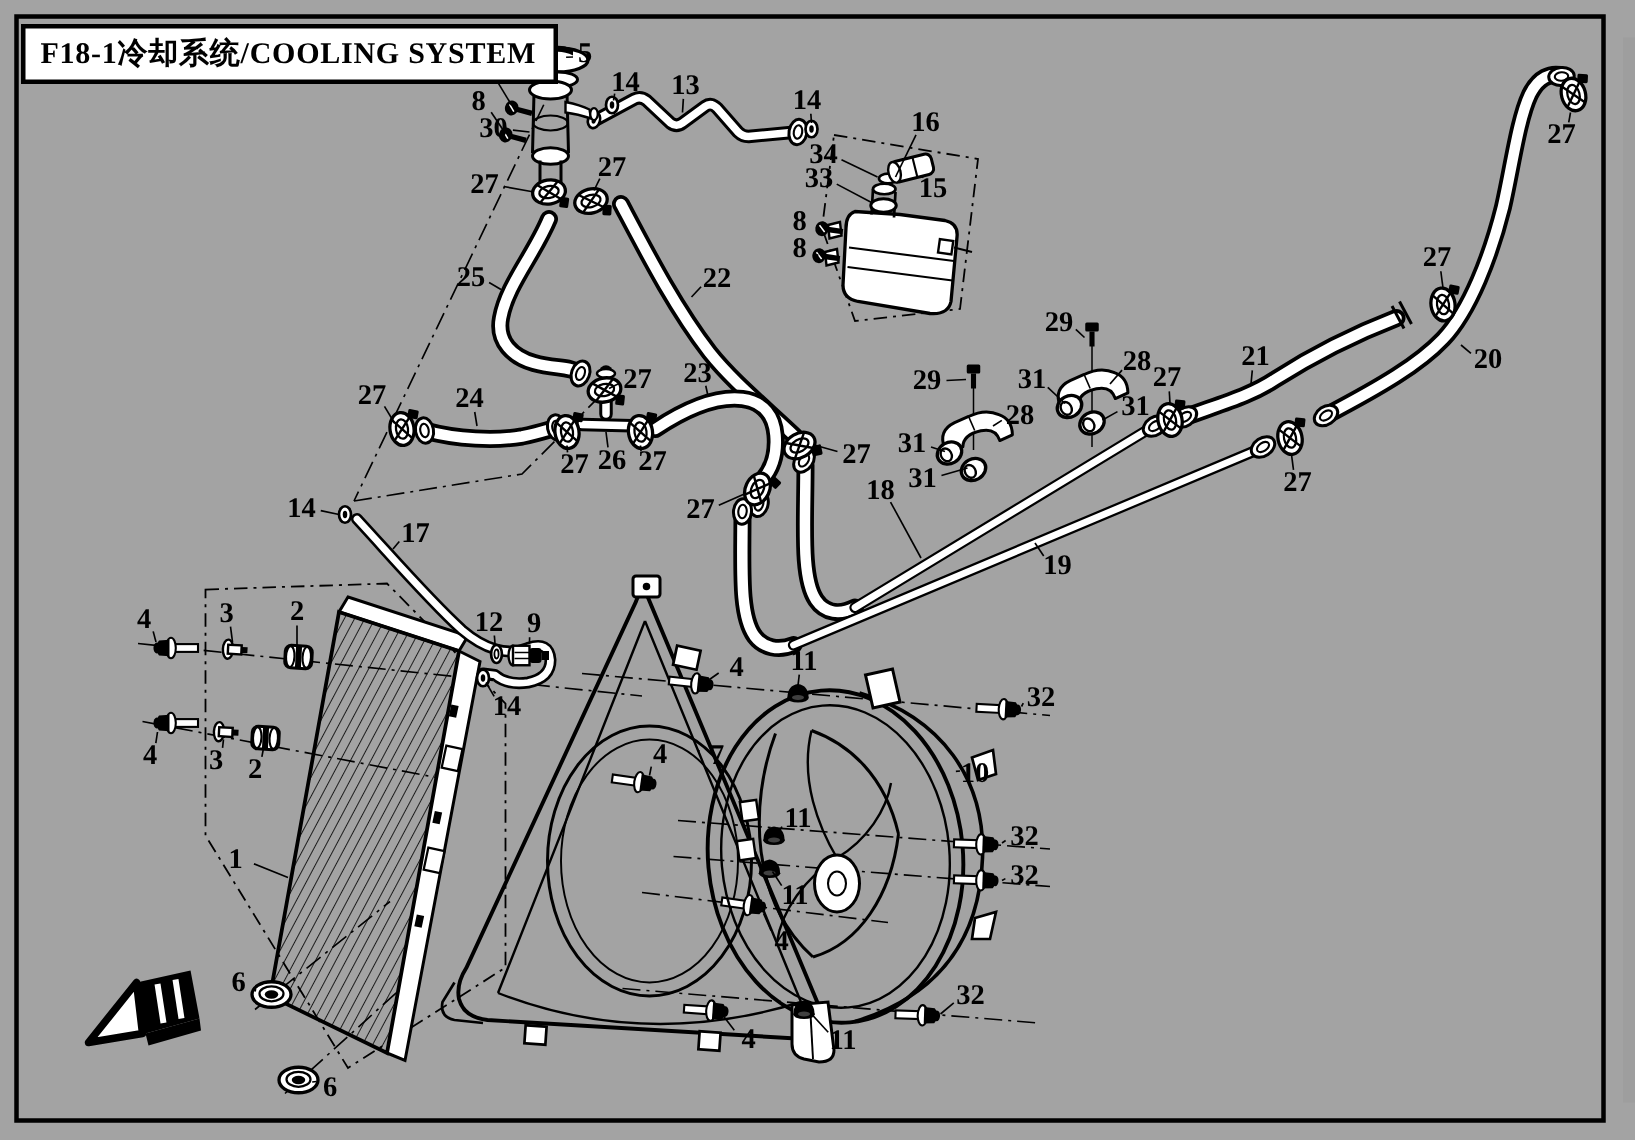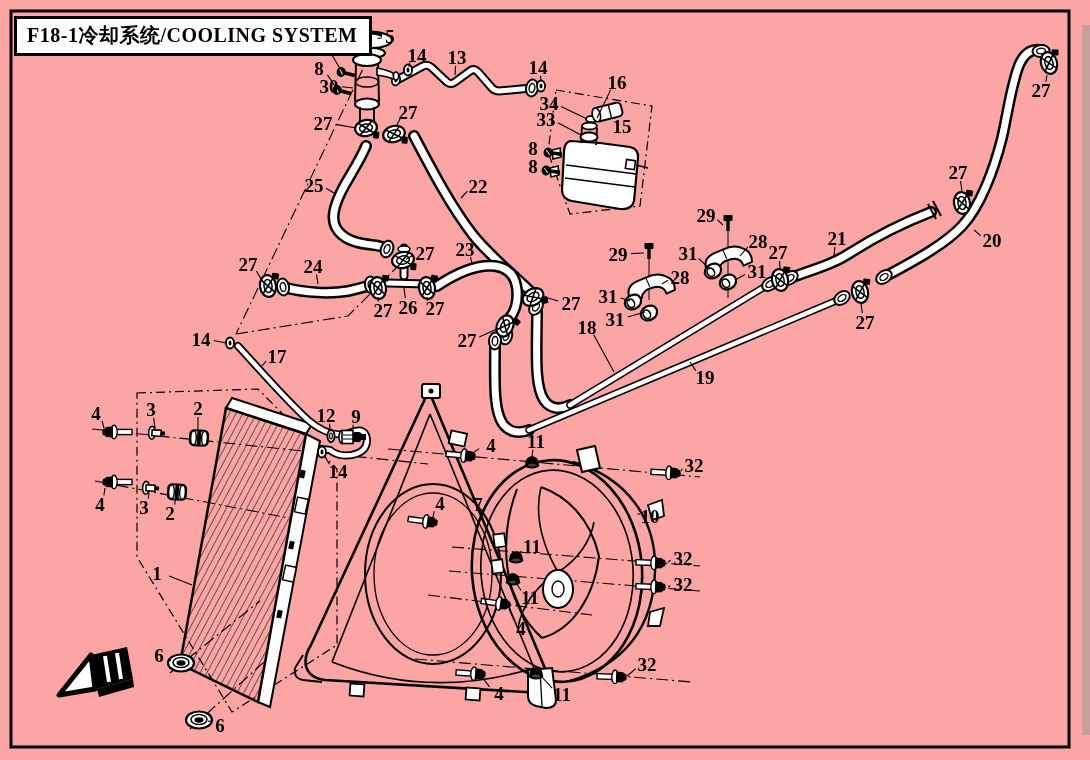--- a/index.html
+++ b/index.html
@@ -1,16 +1,16 @@
 <!DOCTYPE html>
 <html><head>
 <meta charset="utf-8">
 <style>
   html,body{margin:0;padding:0;background:#fff;}
-  .stage{position:relative;width:1090px;height:760px;background:#fca5a5;overflow:hidden;
+  .stage{position:relative;width:1090px;height:760px;background:#a3a3a3;overflow:hidden;
          font-family:"Liberation Serif",serif;}
   .titlebox{position:absolute;left:14px;top:16px;border:3px solid #000;background:#fff;
             padding:3px 12px 4px 10px;font-weight:bold;font-size:20px;letter-spacing:.5px;
             white-space:nowrap;z-index:5;color:#000;}
   svg{position:absolute;left:0;top:0;}
   .hoA{stroke:#000;stroke-width:12;fill:none;stroke-linecap:round;stroke-linejoin:round;}
   .hoB{stroke:#fff;stroke-width:7;fill:none;stroke-linecap:round;stroke-linejoin:round;}
   .h2A{stroke:#000;stroke-width:9;fill:none;stroke-linecap:round;stroke-linejoin:round;}
   .h2B{stroke:#fff;stroke-width:5;fill:none;stroke-linecap:round;stroke-linejoin:round;}
   .h3A{stroke:#000;stroke-width:8;fill:none;stroke-linecap:round;stroke-linejoin:round;}

